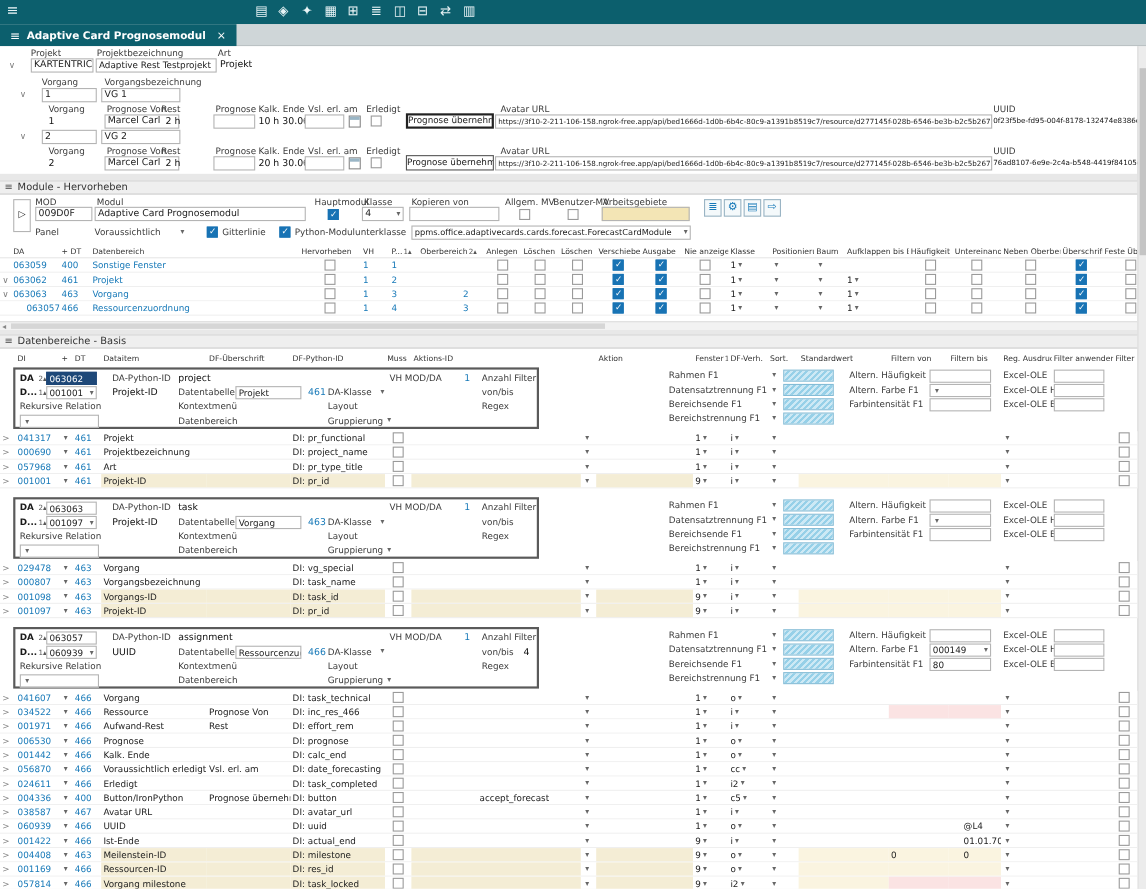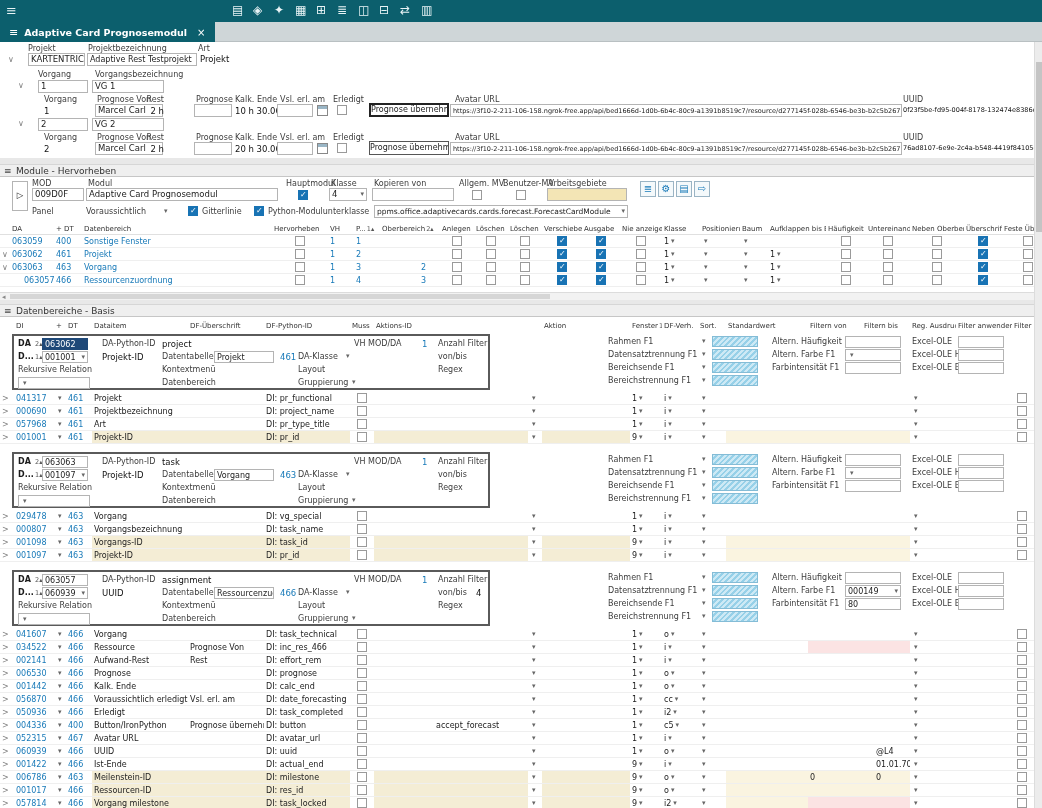--- a/index.html
+++ b/index.html
@@ -999,21 +999,21 @@
       </div>
       <div class="c" style="width: 56px;"></div>
       <div class="c" style="width: 20px; justify-content: center;">
         <span class="cb"></span>
       </div>
     </div>
     <div class="row">
       <div class="c" style="width: 14px;">
         <span class="exp">&gt;</span>
       </div>
-      <div class="c blu" style="width: 40px;">002141</div>
+      <div class="c blu" style="width: 40px;">001971</div>
       <div class="c" style="width: 12px;">
         <span class="car">▾</span>
       </div>
       <div class="c blu" style="width: 26px;">466</div>
       <div class="c" style="width: 96px;">Aufwand-Rest</div>
       <div class="c" style="width: 76px;">Rest</div>
       <div class="c" style="width: 86px;">DI: effort_rem</div>
       <div class="c" style="width: 24px; justify-content: center;">
         <span class="cb"></span>
       </div>
@@ -1143,21 +1143,21 @@
       </div>
       <div class="c" style="width: 56px;"></div>
       <div class="c" style="width: 20px; justify-content: center;">
         <span class="cb"></span>
       </div>
     </div>
     <div class="row">
       <div class="c" style="width: 14px;">
         <span class="exp">&gt;</span>
       </div>
-      <div class="c blu" style="width: 40px;">050936</div>
+      <div class="c blu" style="width: 40px;">024611</div>
       <div class="c" style="width: 12px;">
         <span class="car">▾</span>
       </div>
       <div class="c blu" style="width: 26px;">466</div>
       <div class="c" style="width: 96px;">Erledigt</div>
       <div class="c" style="width: 76px;"></div>
       <div class="c" style="width: 86px;">DI: task_completed</div>
       <div class="c" style="width: 24px; justify-content: center;">
         <span class="cb"></span>
       </div>
@@ -1215,21 +1215,21 @@
       </div>
       <div class="c" style="width: 56px;"></div>
       <div class="c" style="width: 20px; justify-content: center;">
         <span class="cb"></span>
       </div>
     </div>
     <div class="row">
       <div class="c" style="width: 14px;">
         <span class="exp">&gt;</span>
       </div>
-      <div class="c blu" style="width: 40px;">052315</div>
+      <div class="c blu" style="width: 40px;">038587</div>
       <div class="c" style="width: 12px;">
         <span class="car">▾</span>
       </div>
       <div class="c blu" style="width: 26px;">467</div>
       <div class="c" style="width: 96px;">Avatar URL</div>
       <div class="c" style="width: 76px;"></div>
       <div class="c" style="width: 86px;">DI: avatar_url</div>
       <div class="c" style="width: 24px; justify-content: center;">
         <span class="cb"></span>
       </div>
@@ -1323,21 +1323,21 @@
       </div>
       <div class="c" style="width: 56px;"></div>
       <div class="c" style="width: 20px; justify-content: center;">
         <span class="cb"></span>
       </div>
     </div>
     <div class="row">
       <div class="c" style="width: 14px;">
         <span class="exp">&gt;</span>
       </div>
-      <div class="c blu" style="width: 40px;">006786</div>
+      <div class="c blu" style="width: 40px;">004408</div>
       <div class="c" style="width: 12px;">
         <span class="car">▾</span>
       </div>
       <div class="c blu" style="width: 26px;">463</div>
       <div class="c tan" style="width: 96px;">Meilenstein-ID</div>
       <div class="c tan" style="width: 76px;"></div>
       <div class="c tan" style="width: 86px;">DI: milestone</div>
       <div class="c" style="width: 24px; justify-content: center;">
         <span class="cb"></span>
       </div>
@@ -1359,21 +1359,21 @@
       </div>
       <div class="c" style="width: 56px;"></div>
       <div class="c" style="width: 20px; justify-content: center;">
         <span class="cb"></span>
       </div>
     </div>
     <div class="row">
       <div class="c" style="width: 14px;">
         <span class="exp">&gt;</span>
       </div>
-      <div class="c blu" style="width: 40px;">001017</div>
+      <div class="c blu" style="width: 40px;">001169</div>
       <div class="c" style="width: 12px;">
         <span class="car">▾</span>
       </div>
       <div class="c blu" style="width: 26px;">466</div>
       <div class="c tan" style="width: 96px;">Ressourcen-ID</div>
       <div class="c tan" style="width: 76px;"></div>
       <div class="c tan" style="width: 86px;">DI: res_id</div>
       <div class="c" style="width: 24px; justify-content: center;">
         <span class="cb"></span>
       </div>

